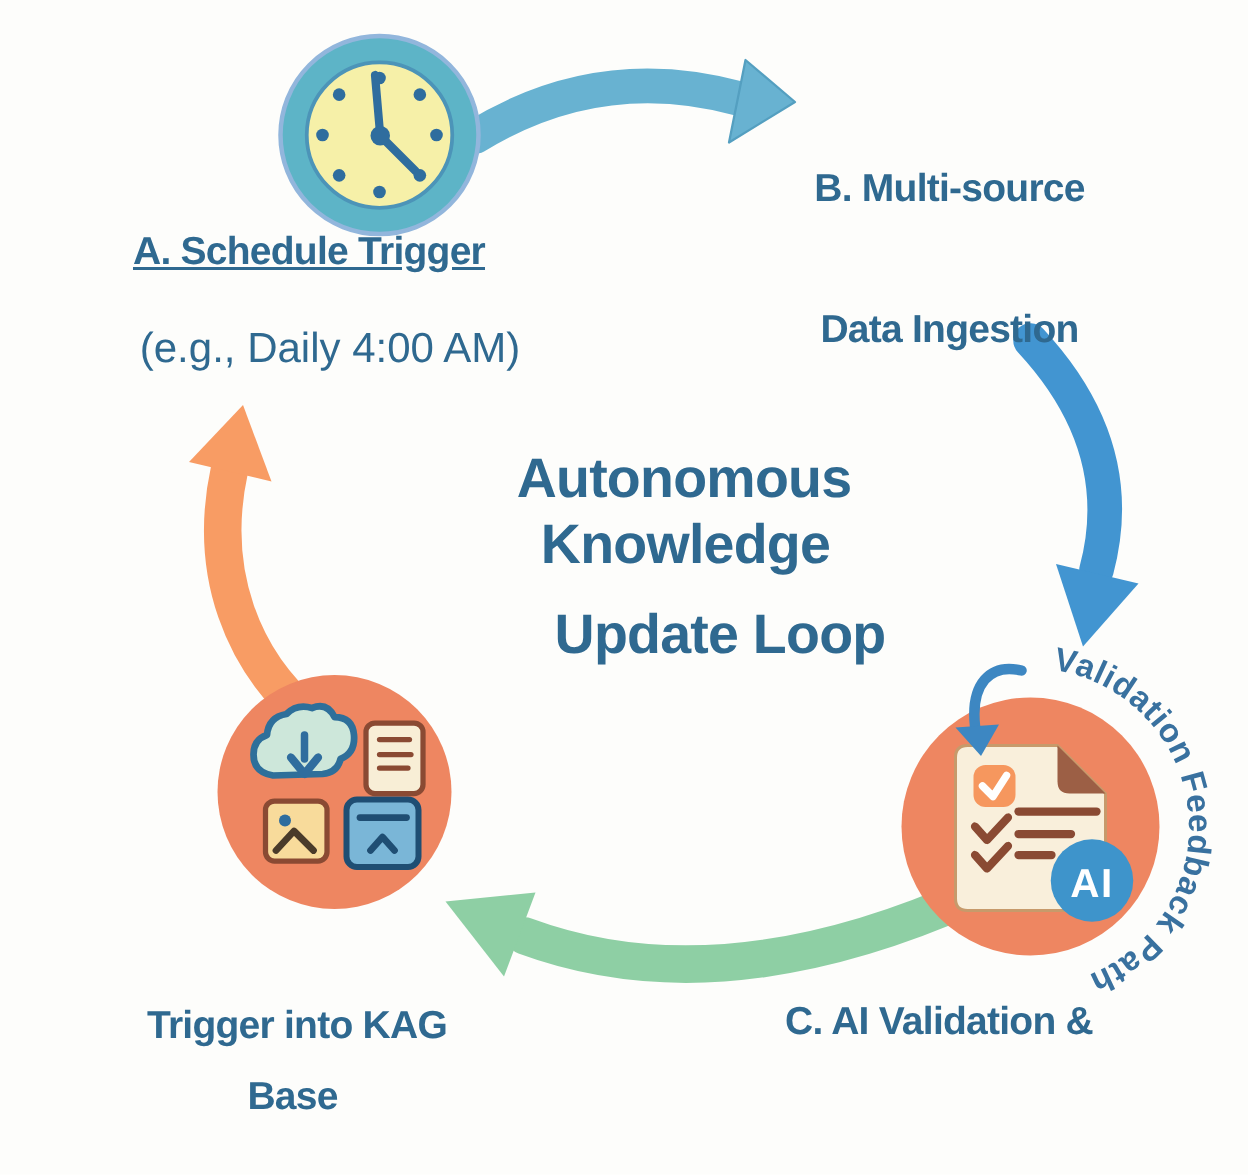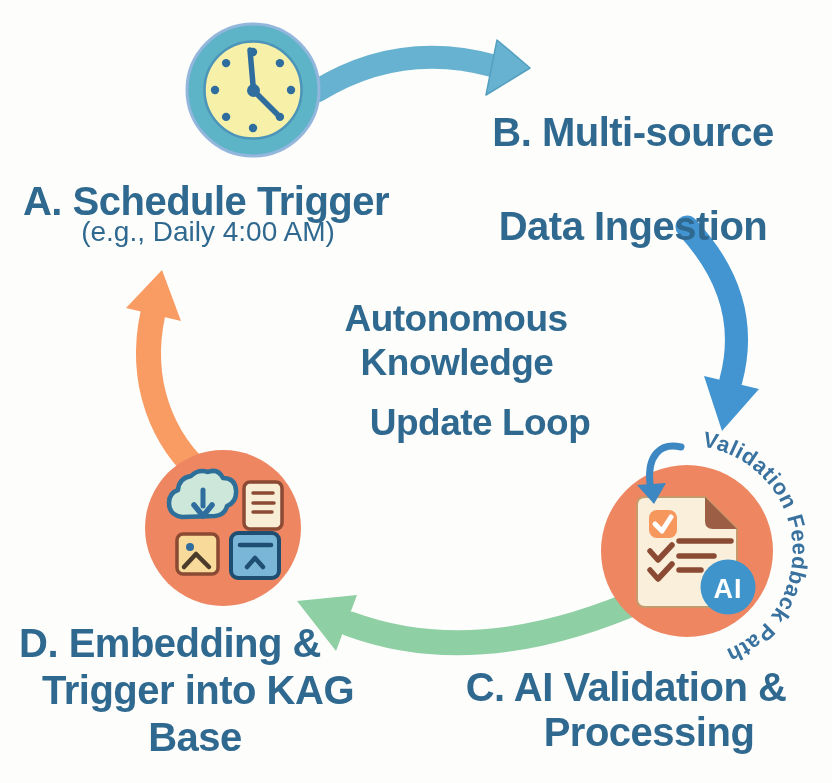--- a/index.html
+++ b/index.html
@@ -10,26 +10,26 @@
     overflow:hidden;
     font-family:"Liberation Sans", sans-serif;
   }
   .gfx{position:absolute;left:0;top:0;}
   .lbl{
     position:absolute;
     transform:translateX(-50%);
     white-space:nowrap;
     color:#2f6990;
     font-weight:bold;
-    font-size:40px;
+    font-size:26px;
     letter-spacing:-0.5px;
     line-height:1;
   }
   .lbl-title{font-size:37px;}
-  .lbl-sub{font-weight:normal;font-size:28px;letter-spacing:0;}
+  .lbl-sub{font-weight:normal;font-size:28px;letter-spacing:0;margin-left:12px;}
 </style>
 </head>
 <body>
 
 <div class="canvas">
 
   <svg class="gfx" width="832" height="783" viewBox="0 0 832 783">
 
     <g>
       <path d="M317 91 Q400 40 494 66" fill="none" stroke="#68b2d1" stroke-width="23" stroke-linecap="round"></path>
@@ -132,30 +132,28 @@
     </g>
 
     <defs>
       <path id="feedback-arc" d="M698 446 A106 106 0 0 1 709 655" fill="none"></path>
     </defs>
     <text font-size="22" font-weight="bold" fill="#39719f" letter-spacing="0.5">
       <textPath href="#feedback-arc" startOffset="4">Validation Feedback Path</textPath>
     </text>
   </svg>
 
-  <div class="lbl" style="left:206px;top:181px;">A. Schedule Trigger</div>
+  <div class="lbl" style="left:206px;top:154px;text-decoration:underline;">A. Schedule Trigger</div>
   <div class="lbl lbl-sub" style="left:208px;top:218px;">(e.g., Daily 4:00 AM)</div>
 
   <div class="lbl" style="left:633px;top:112px;">B. Multi-source</div>
   <div class="lbl" style="left:633px;top:158px;margin-top:48px;">Data Ingestion</div>
 
   <div class="lbl lbl-title" style="left:457px;top:344px;">Knowledge</div>
   <div class="lbl lbl-title" style="left:456px;top:300px;">Autonomous</div>
   <div class="lbl lbl-title" style="left:456px;top:404px;margin-left:24px;">Update Loop</div>
 
-  <div class="lbl" style="left:170px;top:623px;">D. Embedding &amp;</div>
   <div class="lbl" style="left:198px;top:670px;">Trigger into KAG</div>
   <div class="lbl" style="left:195px;top:717px;">Base</div>
 
   <div class="lbl" style="left:626px;top:667px;">C. AI Validation &amp;</div>
-  <div class="lbl" style="left:649px;top:712px;">Processing</div>
 
 </div>
 
 </body></html>

